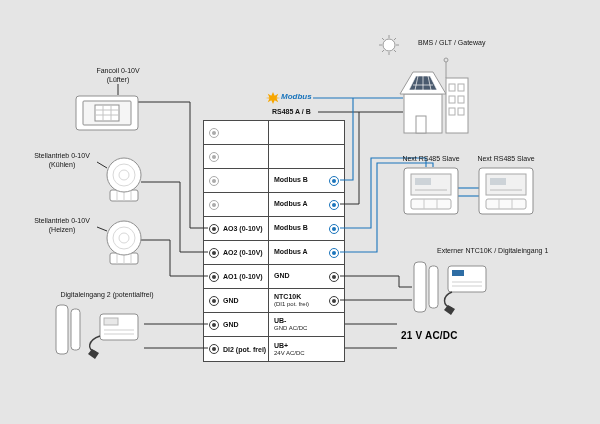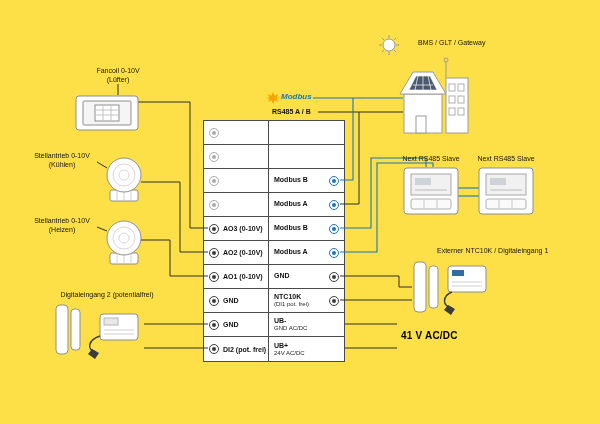--- a/index.html
+++ b/index.html
@@ -1,18 +1,18 @@
 <!DOCTYPE html>
 <html><head>
 <meta charset="utf-8">
 <style>
   *{margin:0;padding:0;box-sizing:border-box}
   html,body{background:#fff}
   body{font-family:"Liberation Sans",sans-serif;color:#1a1a1a}
-  .canvas{position:relative;width:600px;height:424px;background:#fde047;overflow:hidden}
+  .canvas{position:relative;width:600px;height:424px;background:#e5e5e5;overflow:hidden}
   svg.layer{position:absolute;left:0;top:0;width:600px;height:424px;pointer-events:none}
 
   
   .block{position:absolute;left:203px;top:120px;width:142px;border:1px solid #4a4a4a;background:#fff}
   .row{display:flex;height:24px;border-bottom:1px solid #4a4a4a}
   .row:last-child{border-bottom:none}
   .cell-l{width:65px;border-right:1px solid #4a4a4a;display:flex;align-items:center;gap:4px;padding-left:5px}
   .cell-r{flex:1;display:flex;align-items:center;justify-content:space-between;padding:0 5px}
   .term{width:10px;height:10px;border:1.6px solid #3c3c3c;border-radius:50%;display:flex;align-items:center;justify-content:center;flex:none;background:#fff}
   .term::after{content:"";width:4px;height:4px;background:#3c3c3c;border-radius:50%}
@@ -291,15 +291,15 @@
   <div class="lbl modbus-word" style="left:281px;top:92px">Modbus</div>
   <div class="lbl b" style="left:272px;top:107px">RS485 A / B</div>
 
   <div class="lbl" style="left:418px;top:38px;width:95px">BMS / GLT / Gateway</div>
 
   <div class="lbl center" style="left:398px;top:154px;width:66px">Next RS485 Slave</div>
   <div class="lbl center" style="left:473px;top:154px;width:66px">Next RS485 Slave</div>
 
   <div class="lbl" style="left:437px;top:246px;width:150px">Externer NTC10K / Digitaleingang 1</div>
 
-  <div class="lbl psu" style="left:401px;top:329px">41 V AC/DC</div>
+  <div class="lbl psu" style="left:401px;top:329px">21 V AC/DC</div>
 
 </div>
 
 </body></html>

